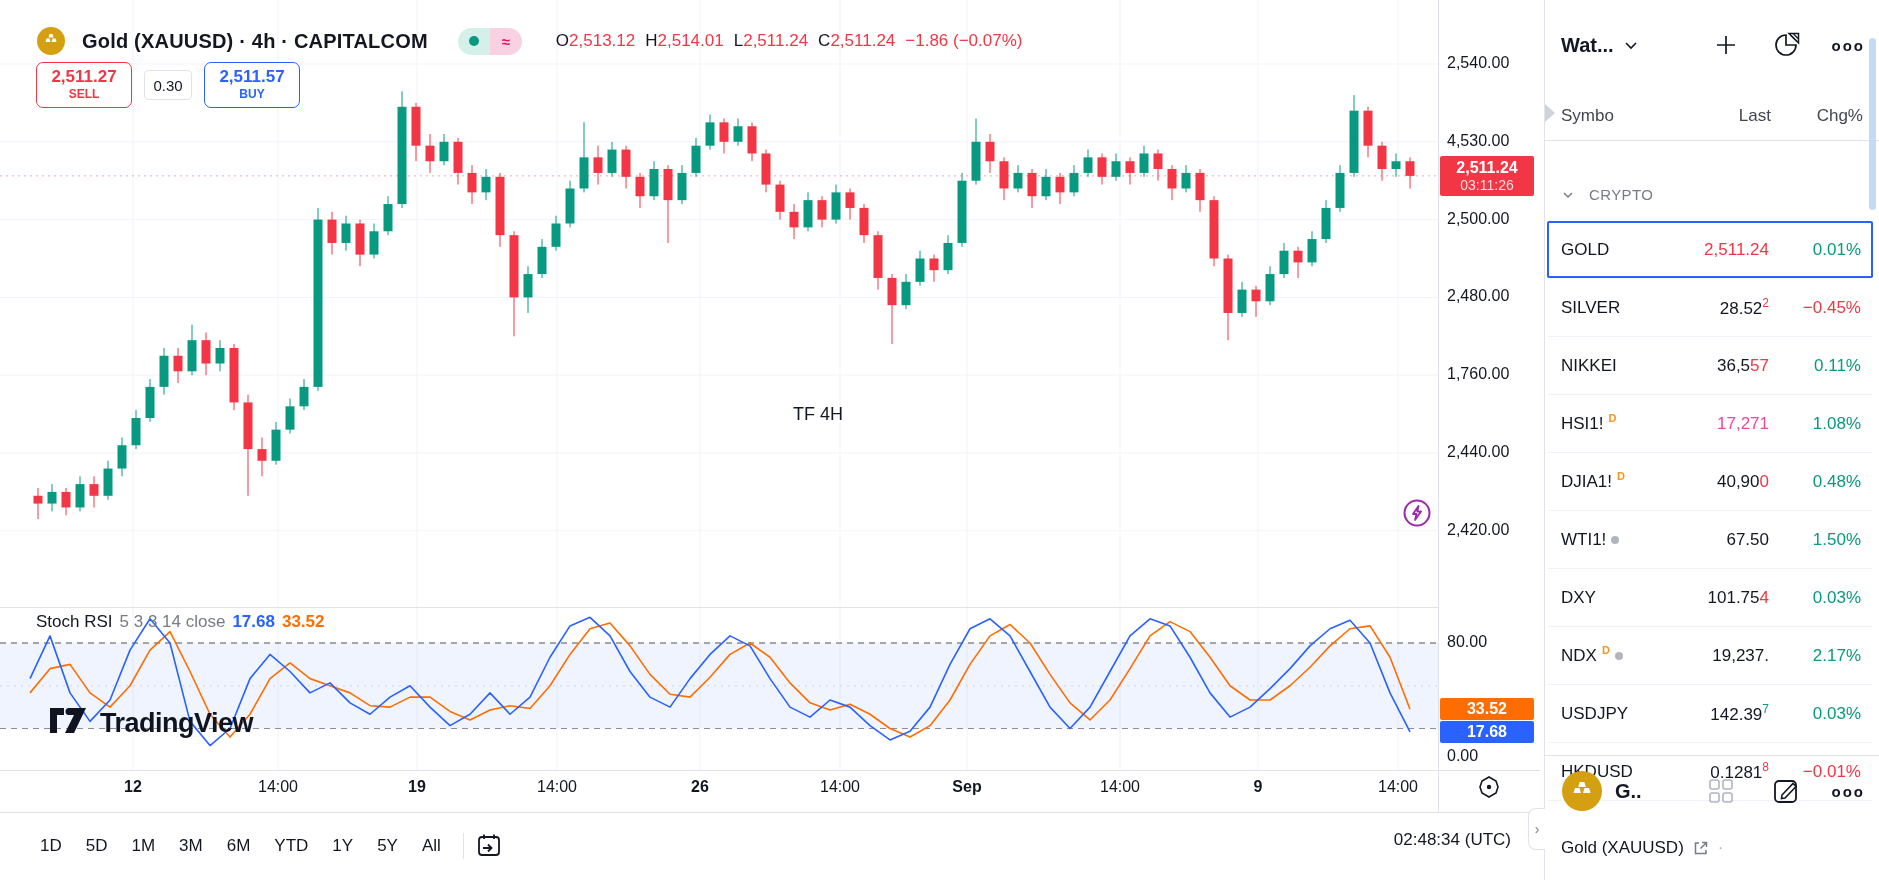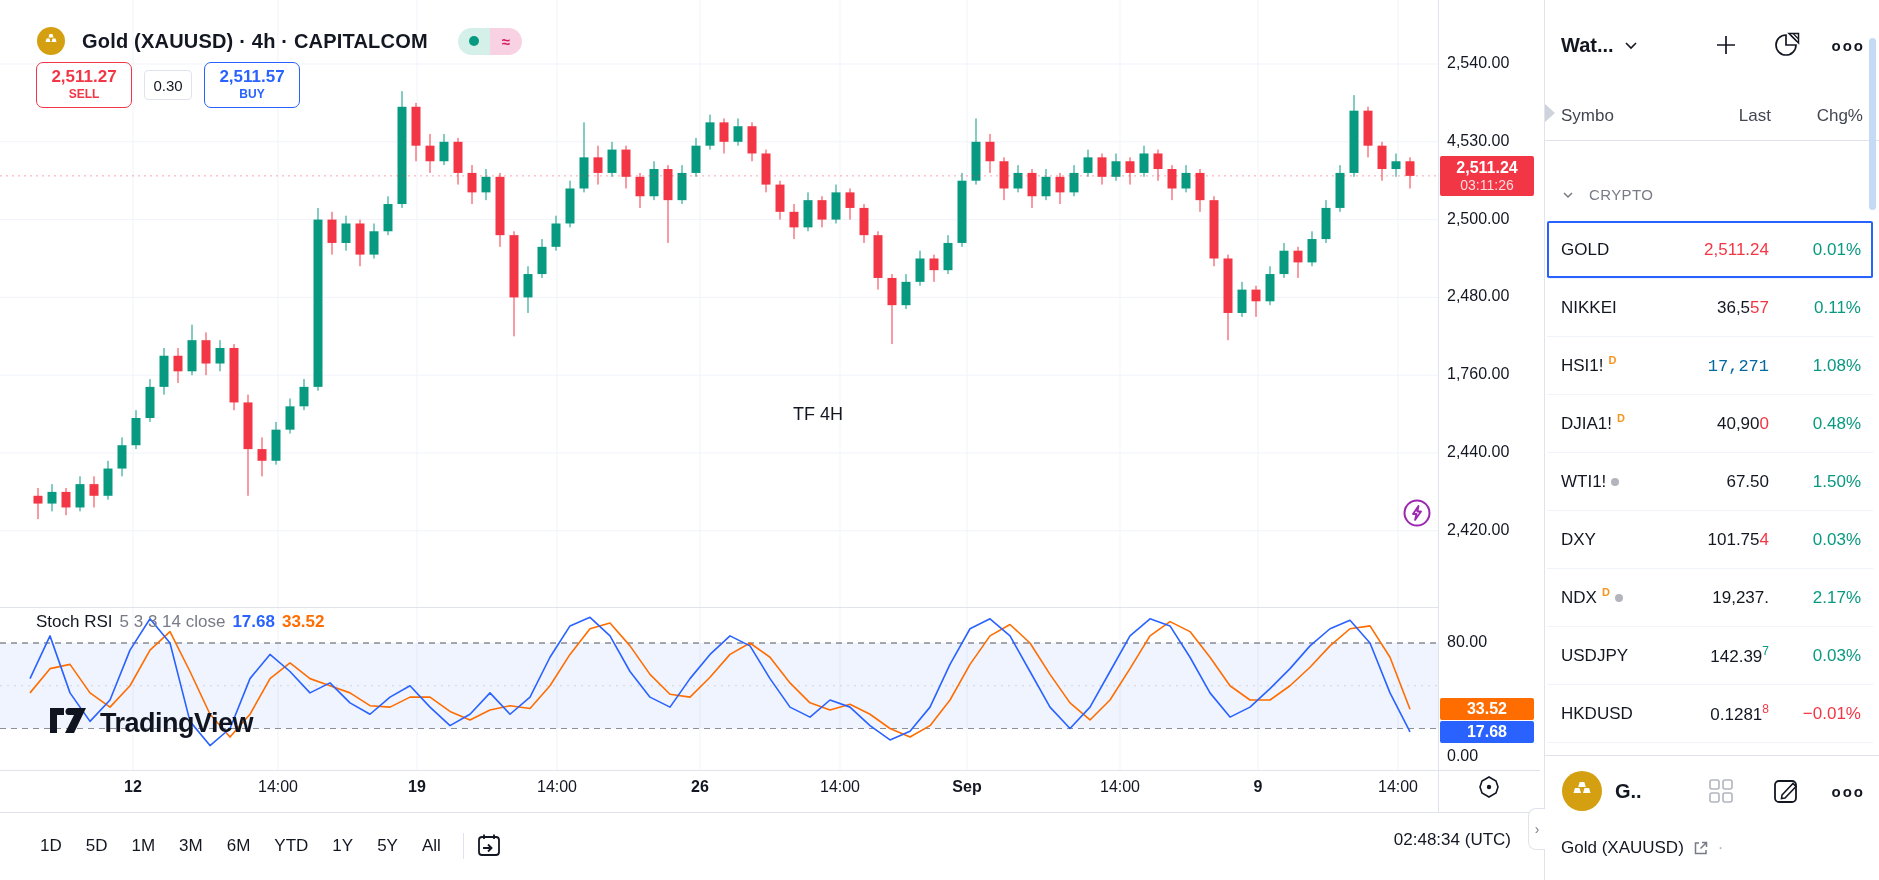--- a/index.html
+++ b/index.html
@@ -336,20 +336,27 @@
       <path d="M16.5 12.5 L19.5 12.5 L20.5 16 L15.5 16 Z" fill="#fff"></path>
       <path d="M13.5 8 L16.5 8 L17.5 11.5 L12.5 11.5 Z" fill="#fff"></path>
     </svg>
     <span id="symbol-title">Gold (XAUUSD) · 4h · CAPITALCOM</span>
     <span class="pill">
       <span class="half left">
           <span class="dot-green"></span>
         </span>
       <span class="half right">≈</span>
     </span>
+    <span id="ohlc-row">
+      <span><span class="lbl">O</span><span class="val">2,513.12</span></span>
+      <span><span class="lbl">H</span><span class="val">2,514.01</span></span>
+      <span><span class="lbl">L</span><span class="val">2,511.24</span></span>
+      <span><span class="lbl">C</span><span class="val">2,511.24</span></span>
+      <span class="val">−1.86 (−0.07%)</span>
+    </span>
   </div>
 
   <div id="trade-row">
     <div class="trade-box" id="sell-box">
       <div class="price">2,511.27</div>
       <div class="side">SELL</div>
     </div>
     <div id="spread-box">0.30</div>
     <div class="trade-box" id="buy-box">
       <div class="price">2,511.57</div>
@@ -480,31 +487,38 @@
     <div id="wl-rows">
         <div class="wl-row selected">
           <span class="wl-sym">
             <span>GOLD</span>
           </span>
           <span class="wl-last"><span style="color: rgb(242, 54, 69);">2,511.2</span><span style="color: rgb(242, 54, 69);">4</span></span>
           <span class="wl-chg" style="color: rgb(8, 153, 129);">0.01%</span>
         </div>
         <div class="wl-row">
           <span class="wl-sym">
+            <span>SILVER</span>
+          </span>
+          <span class="wl-last"><span style="color: rgb(19, 23, 34);">28.52</span><sup style="color: rgb(242, 54, 69);">2</sup></span>
+          <span class="wl-chg" style="color: rgb(242, 54, 69);">−0.45%</span>
+        </div>
+        <div class="wl-row">
+          <span class="wl-sym">
             <span>NIKKEI</span>
           </span>
           <span class="wl-last"><span style="color: rgb(19, 23, 34);">36,5</span><span style="color: rgb(242, 54, 69);">57</span></span>
           <span class="wl-chg" style="color: rgb(8, 153, 129);">0.11%</span>
         </div>
         <div class="wl-row">
           <span class="wl-sym">
             <span>HSI1!</span>
             <span class="wl-sup">D</span>
           </span>
-          <span class="wl-last"><span style="color: rgb(19, 23, 34);"></span><span style="color: #0369a1; font-family: Liberation Mono, monospace;">17,271</span></span>
+          <span class="wl-last"><span style="color: rgb(19, 23, 34);"></span><span style="color: #ec4899;">17,271</span></span>
           <span class="wl-chg" style="color: rgb(8, 153, 129);">1.08%</span>
         </div>
         <div class="wl-row">
           <span class="wl-sym">
             <span>DJIA1!</span>
             <span class="wl-sup">D</span>
           </span>
           <span class="wl-last"><span style="color: rgb(19, 23, 34);">40,90</span><span style="color: rgb(242, 54, 69);">0</span></span>
           <span class="wl-chg" style="color: rgb(8, 153, 129);">0.48%</span>
         </div>

